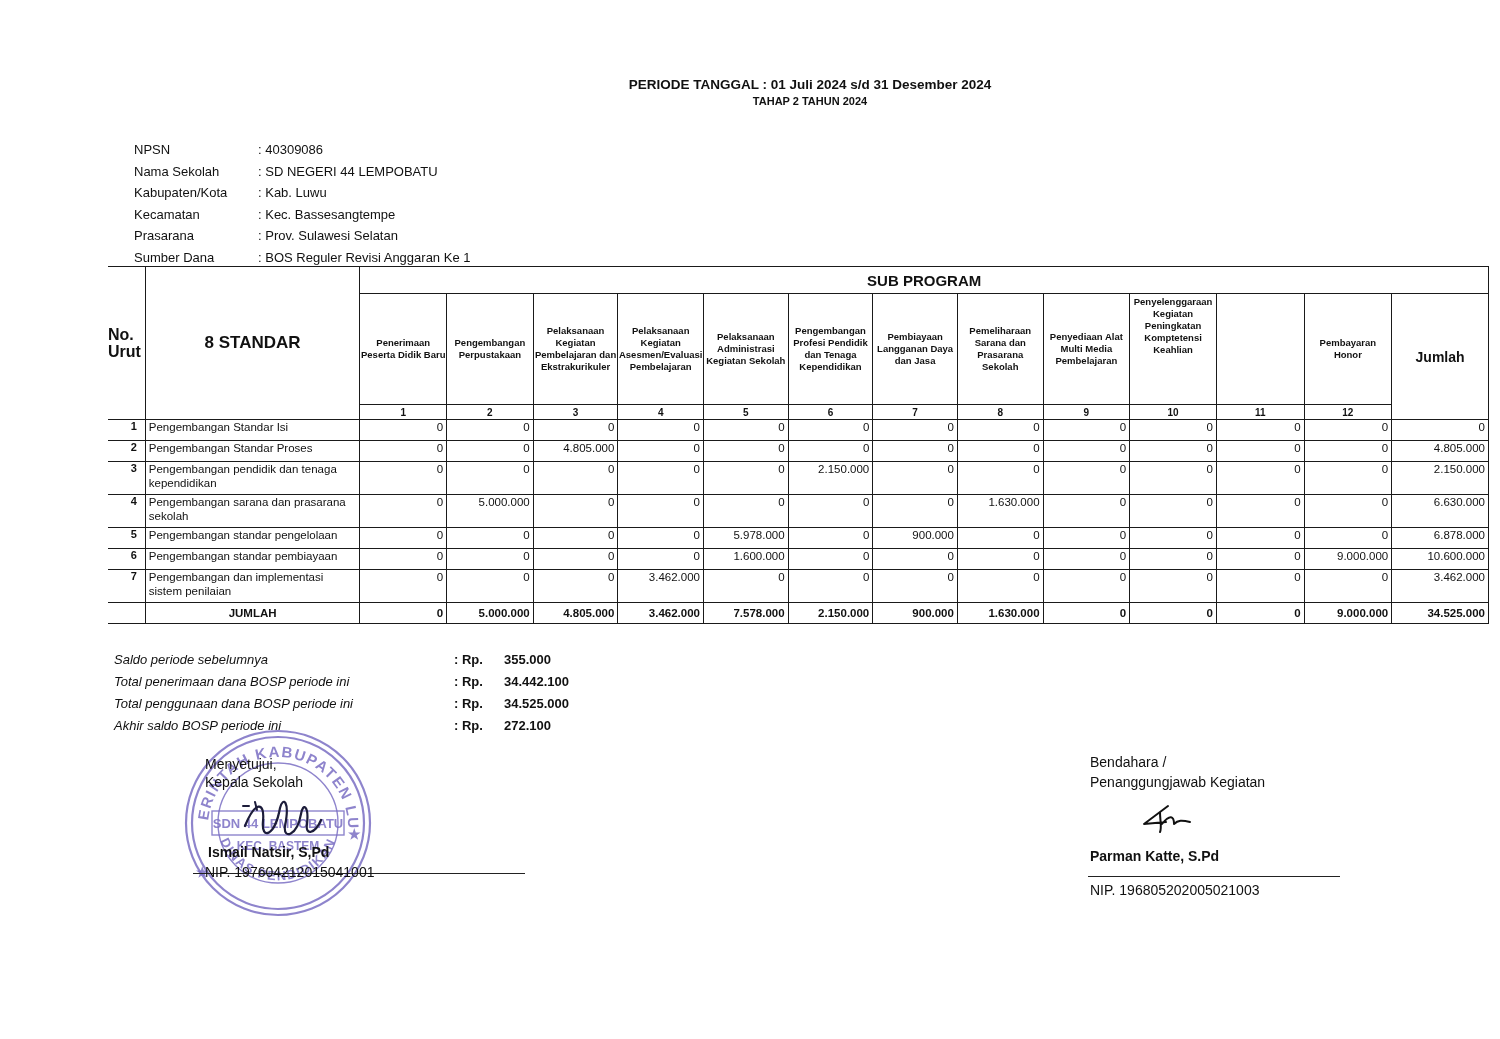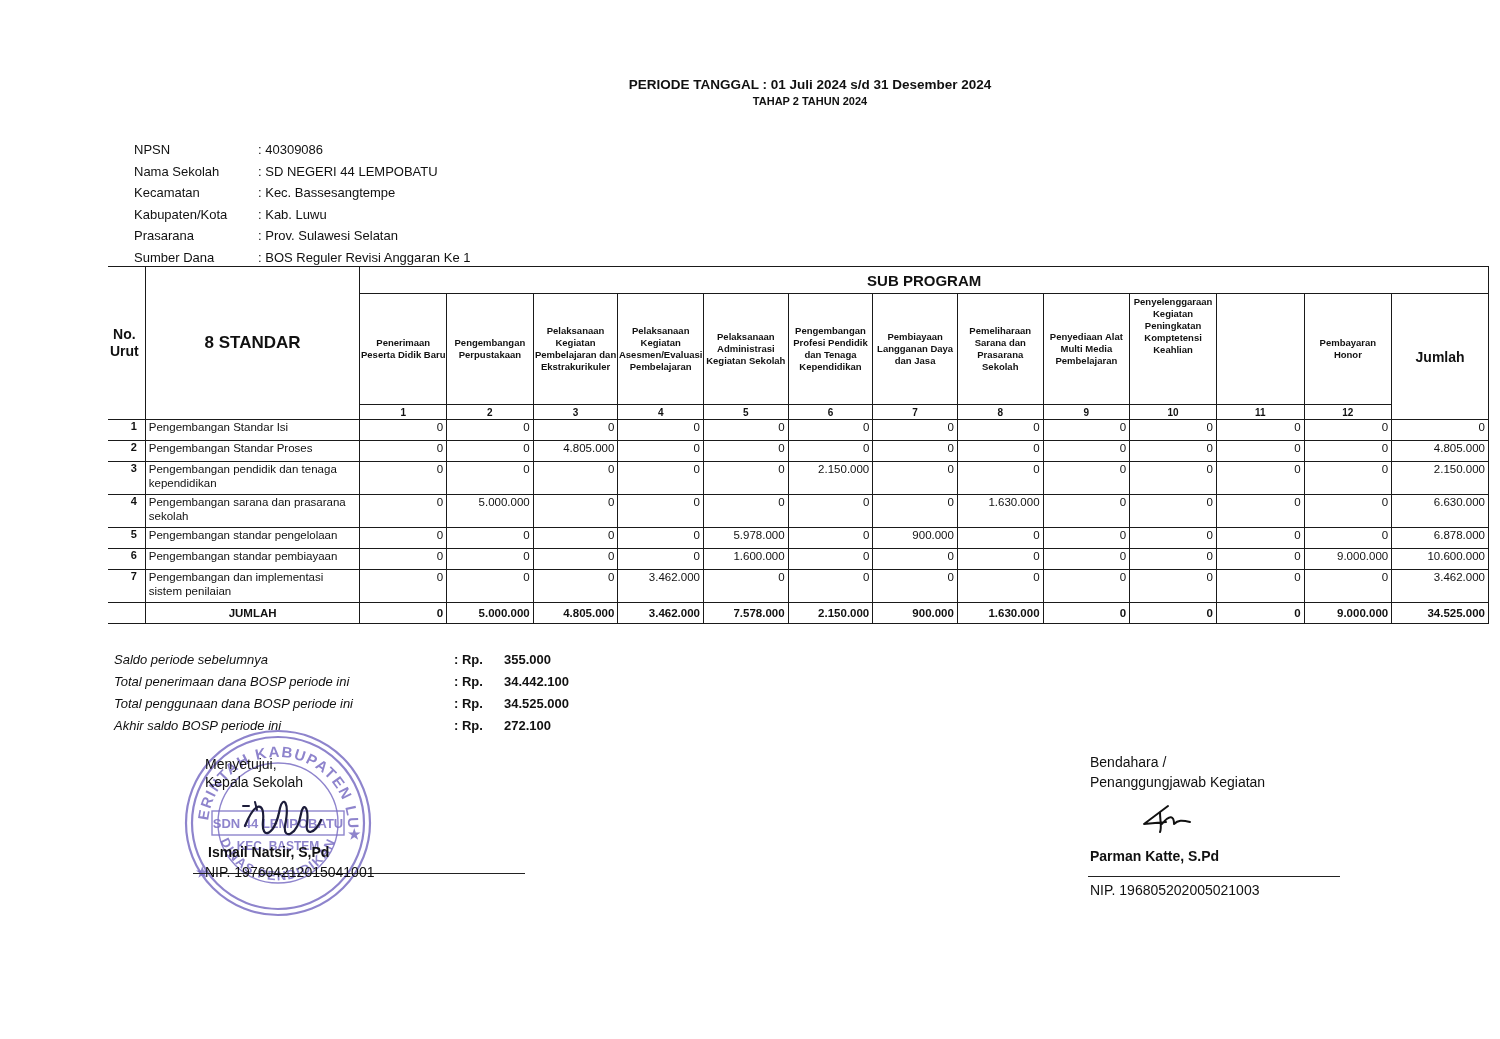--- a/index.html
+++ b/index.html
@@ -22,21 +22,21 @@
     border-collapse: collapse; table-layout: fixed; font-size: 11.5px;
   }
   table.main td, table.main th { border: 1.5px solid #1a1a1a; padding: 0; }
   table.main th { font-weight: bold; }
   .hdr-sub { height: 26px; font-size: 15px; text-align: center; }
   .hdr-col { height: 108px; font-size: 9.5px; line-height: 12px; text-align: center; vertical-align: middle; }
   .hdr-col.top { vertical-align: top; padding-top: 2px; }
   .hdr-num { height: 14px; font-size: 10px; text-align: center; }
   .big { font-size: 17px; }
   .jumlah-hdr { font-size: 14px; }
-  .no-hdr { font-size: 14px; line-height: 17px; text-align: center; padding-right: 4px !important; border-left: none !important; }
+  .no-hdr { font-size: 16px; line-height: 17px; text-align: left; padding-right: 4px !important; border-left: none !important; }
   td.no { text-align: right; padding-right: 8px !important; font-weight: bold; font-size: 11px; vertical-align: top; border-left: none !important; }
   td.std { font-size: 11.5px; line-height: 14px; padding-left: 3px !important; vertical-align: top; }
   td.num { text-align: right; padding-right: 3px !important; font-size: 11.5px; vertical-align: top; line-height: 15px; }
   tr.r1 td { height: 20px; }
   tr.r2 td { height: 32px; }
   tr.total td { height: 20px; font-weight: bold; vertical-align: middle; }
   tr.total td.lbl { text-align: center; }
 
   .summary { position: absolute; left: 114px; top: 648px; font-size: 13px; }
   .summary .row { display: flex; height: 22px; align-items: center; }
@@ -69,26 +69,26 @@
 <div class="info">
   <div class="row">
       <span class="lbl">NPSN</span>
       <span class="val">: 40309086</span>
     </div>
   <div class="row">
       <span class="lbl">Nama Sekolah</span>
       <span class="val">: SD NEGERI 44 LEMPOBATU</span>
     </div>
   <div class="row">
+      <span class="lbl">Kabupaten/Kota</span>
+      <span class="val">: Kab. Luwu</span>
+    </div>
+  <div class="row">
       <span class="lbl">Kecamatan</span>
       <span class="val">: Kec. Bassesangtempe</span>
-    </div>
-  <div class="row">
-      <span class="lbl">Kabupaten/Kota</span>
-      <span class="val">: Kab. Luwu</span>
     </div>
   <div class="row">
       <span class="lbl">Prasarana</span>
       <span class="val">: Prov. Sulawesi Selatan</span>
     </div>
   <div class="row">
       <span class="lbl">Sumber Dana</span>
       <span class="val">: BOS Reguler Revisi Anggaran Ke 1</span>
     </div>
 </div>

